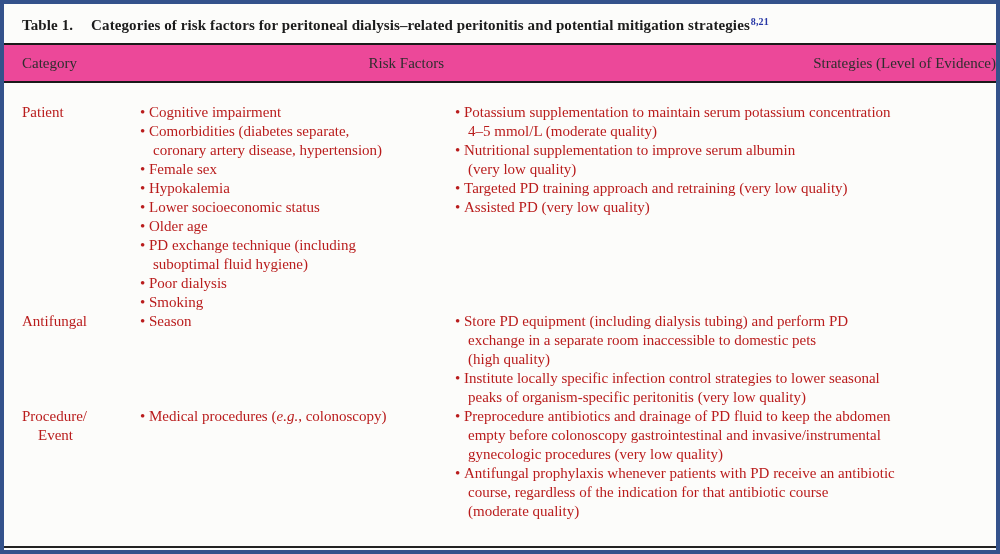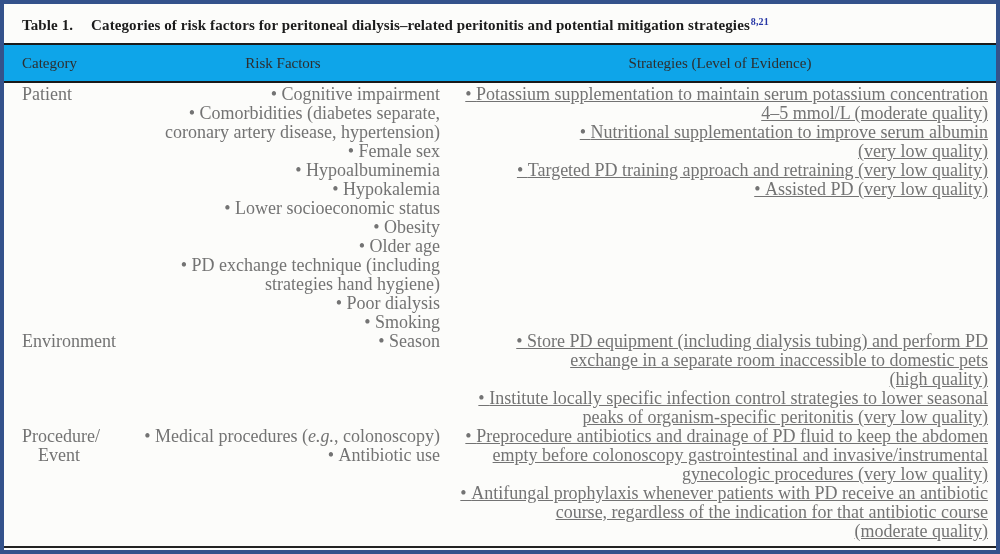--- a/index.html
+++ b/index.html
@@ -35,59 +35,58 @@
     top: -5px;
     margin-left: 1px;
   }
   
   .rule { height: 2px; background: #1a1a1a; flex: none; }
   .rule-bottom { height: 2px; background: #222; flex: none; margin-bottom: 2px; }
   
   .header-row {
     display: grid;
     grid-template-columns: 118px 322px 1fr;
-    background: #0ea5e9;
+    background: #ec4899;
     color: #2e2e2e;
     font-size: 15px;
     align-items: center;
     height: 36px;
     flex: none;
   }
   .header-cell-category { padding-left: 18px; }
-  .header-cell-center { text-align: center; }
+  .header-cell-center { text-align: right; }
   
   .body-grid {
     flex: 1 1 auto;
     display: grid;
     grid-template-columns: 118px 322px 1fr;
     grid-auto-rows: min-content;
     align-content: start;
-    padding-top: 2px;
-    font-size: 18px;
+    padding-top: 20px;
+    font-size: 15px;
     line-height: 19px;
-    color: #737373;
+    color: #b91c1c;
   }
   .cat-cell { padding-left: 18px; }
   .cat-label {
     white-space: pre-line;
     padding-left: 16px;
     text-indent: -16px;
   }
   .rf-cell { padding-left: 18px; padding-right: 4px; }
-  .st-cell { padding-left: 11px; padding-right: 8px; text-decoration: underline; }
+  .st-cell { padding-left: 11px; padding-right: 8px; }
   ul.bullets {
     margin: 0;
     padding: 0;
     list-style: none;
   }
   ul.bullets li {
     padding-left: 13px;
     text-indent: -13px;
     white-space: pre-line;
-    text-align: right;
   }
   ul.bullets li::before { content: "\2022\00A0"; }
   .em { font-style: italic; margin-top: 36px; }
 </style>
 </head>
 <body>
 
 <div class="frame">
 
   <div class="title-row">
@@ -108,44 +107,42 @@
 
     <div class="cat-cell">
       <div class="cat-label">Patient</div>
     </div>
     <div class="rf-cell">
       <ul class="bullets">
         <li>Cognitive impairment</li>
         <li>Comorbidities (diabetes separate,
 coronary artery disease, hypertension)</li>
         <li>Female sex</li>
-        <li>Hypoalbuminemia</li>
         <li>Hypokalemia</li>
         <li>Lower socioeconomic status</li>
-        <li>Obesity</li>
         <li>Older age</li>
         <li>PD exchange technique (including
-strategies hand hygiene)</li>
+suboptimal fluid hygiene)</li>
         <li>Poor dialysis</li>
         <li>Smoking</li>
       </ul>
     </div>
     <div class="st-cell">
       <ul class="bullets">
         <li>Potassium supplementation to maintain serum potassium concentration
 4–5 mmol/L (moderate quality)</li>
         <li>Nutritional supplementation to improve serum albumin
 (very low quality)</li>
         <li>Targeted PD training approach and retraining (very low quality)</li>
         <li>Assisted PD (very low quality)</li>
       </ul>
     </div>
 
     <div class="cat-cell">
-      <div class="cat-label">Environment</div>
+      <div class="cat-label">Antifungal</div>
     </div>
     <div class="rf-cell">
       <ul class="bullets">
         <li>Season</li>
       </ul>
     </div>
     <div class="st-cell">
       <ul class="bullets">
         <li>Store PD equipment (including dialysis tubing) and perform PD
 exchange in a separate room inaccessible to domestic pets
@@ -155,21 +152,20 @@
       </ul>
     </div>
 
     <div class="cat-cell">
       <div class="cat-label">Procedure/
 Event</div>
     </div>
     <div class="rf-cell">
       <ul class="bullets">
         <li><span>Medical procedures (</span><span class="em">e.g.</span><span>, colonoscopy)</span></li>
-        <li>Antibiotic use</li>
       </ul>
     </div>
     <div class="st-cell">
       <ul class="bullets">
         <li>Preprocedure antibiotics and drainage of PD fluid to keep the abdomen
 empty before colonoscopy gastrointestinal and invasive/instrumental
 gynecologic procedures (very low quality)</li>
         <li>Antifungal prophylaxis whenever patients with PD receive an antibiotic
 course, regardless of the indication for that antibiotic course
 (moderate quality)</li>

